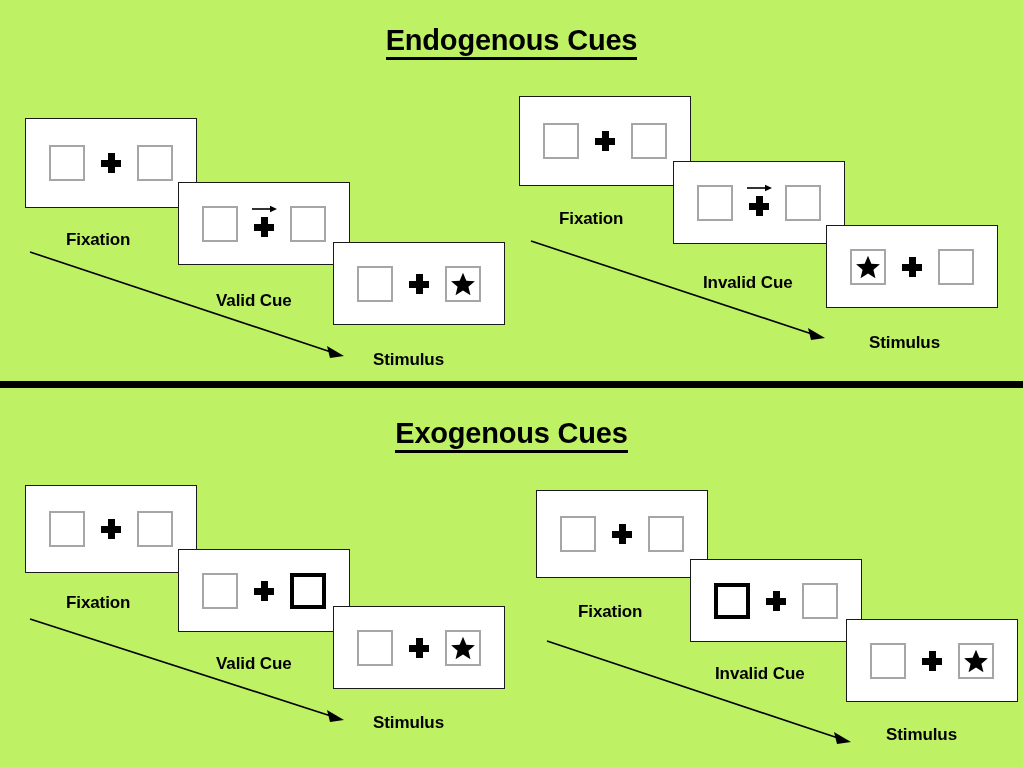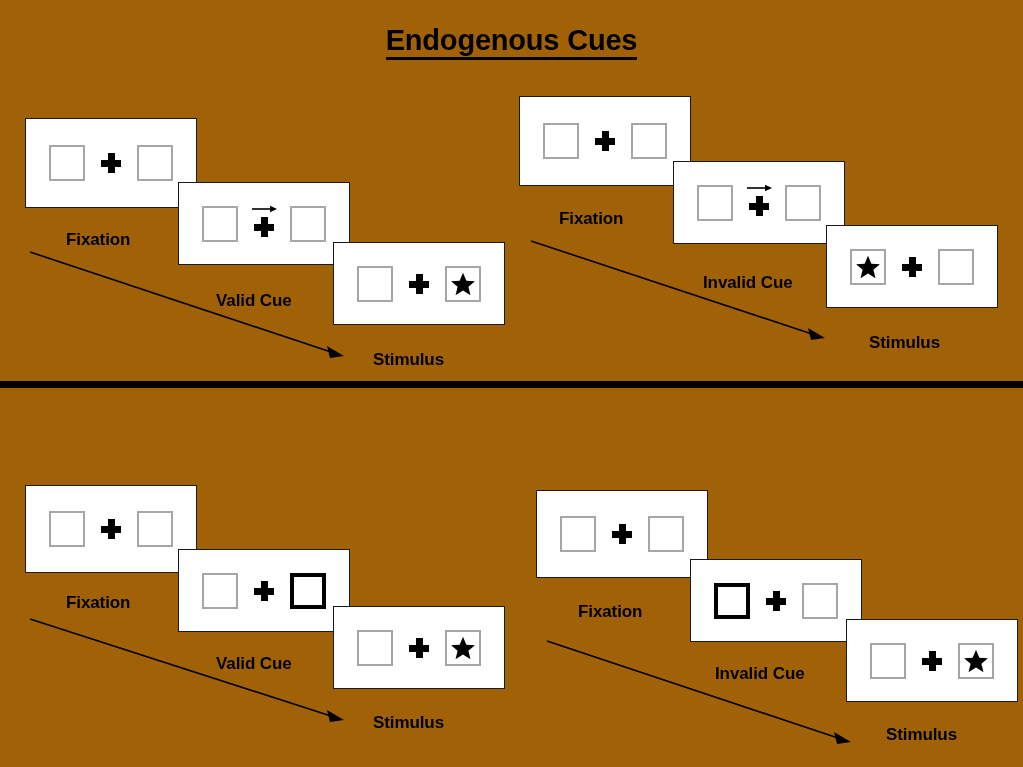--- a/index.html
+++ b/index.html
@@ -11,21 +11,21 @@
     width: 1023px;
     height: 767px;
     font-family: "Liberation Sans", sans-serif;
     color: #000000;
     overflow: hidden;
   }
   .page {
     position: relative;
     width: 1023px;
     height: 767px;
-    background: #a16207;
+    background: #bef264;
   }
 
   
   .section-title {
     position: absolute;
     width: 100%;
     text-align: center;
     font-size: 29px;
     font-weight: bold;
     letter-spacing: -0.2px;
@@ -241,20 +241,23 @@
   </div>
   <div class="caption" style="left:869px; top:321px;">Stimulus</div>
 
   <svg class="seq-arrow" style="left:529px; top:237px;" width="300" height="110" viewBox="0 0 300 110">
     <line x1="2" y1="4" x2="286" y2="98" stroke="#000" stroke-width="1.6"></line>
     <polygon points="296,101 279,91 282,103" fill="#000"></polygon>
   </svg>
 
   <div class="divider"></div>
 
+  <div class="section-title" id="title-exogenous">
+    <span>Exogenous Cues</span>
+  </div>
 
   <div class="panel" style="left:25px; top:485px; width:172px; height:88px;">
     <div class="panel-inner">
       <div class="box"></div>
       <div class="centre-group">
         <div class="fixcross"></div>
       </div>
       <div class="box"></div>
     </div>
   </div>

